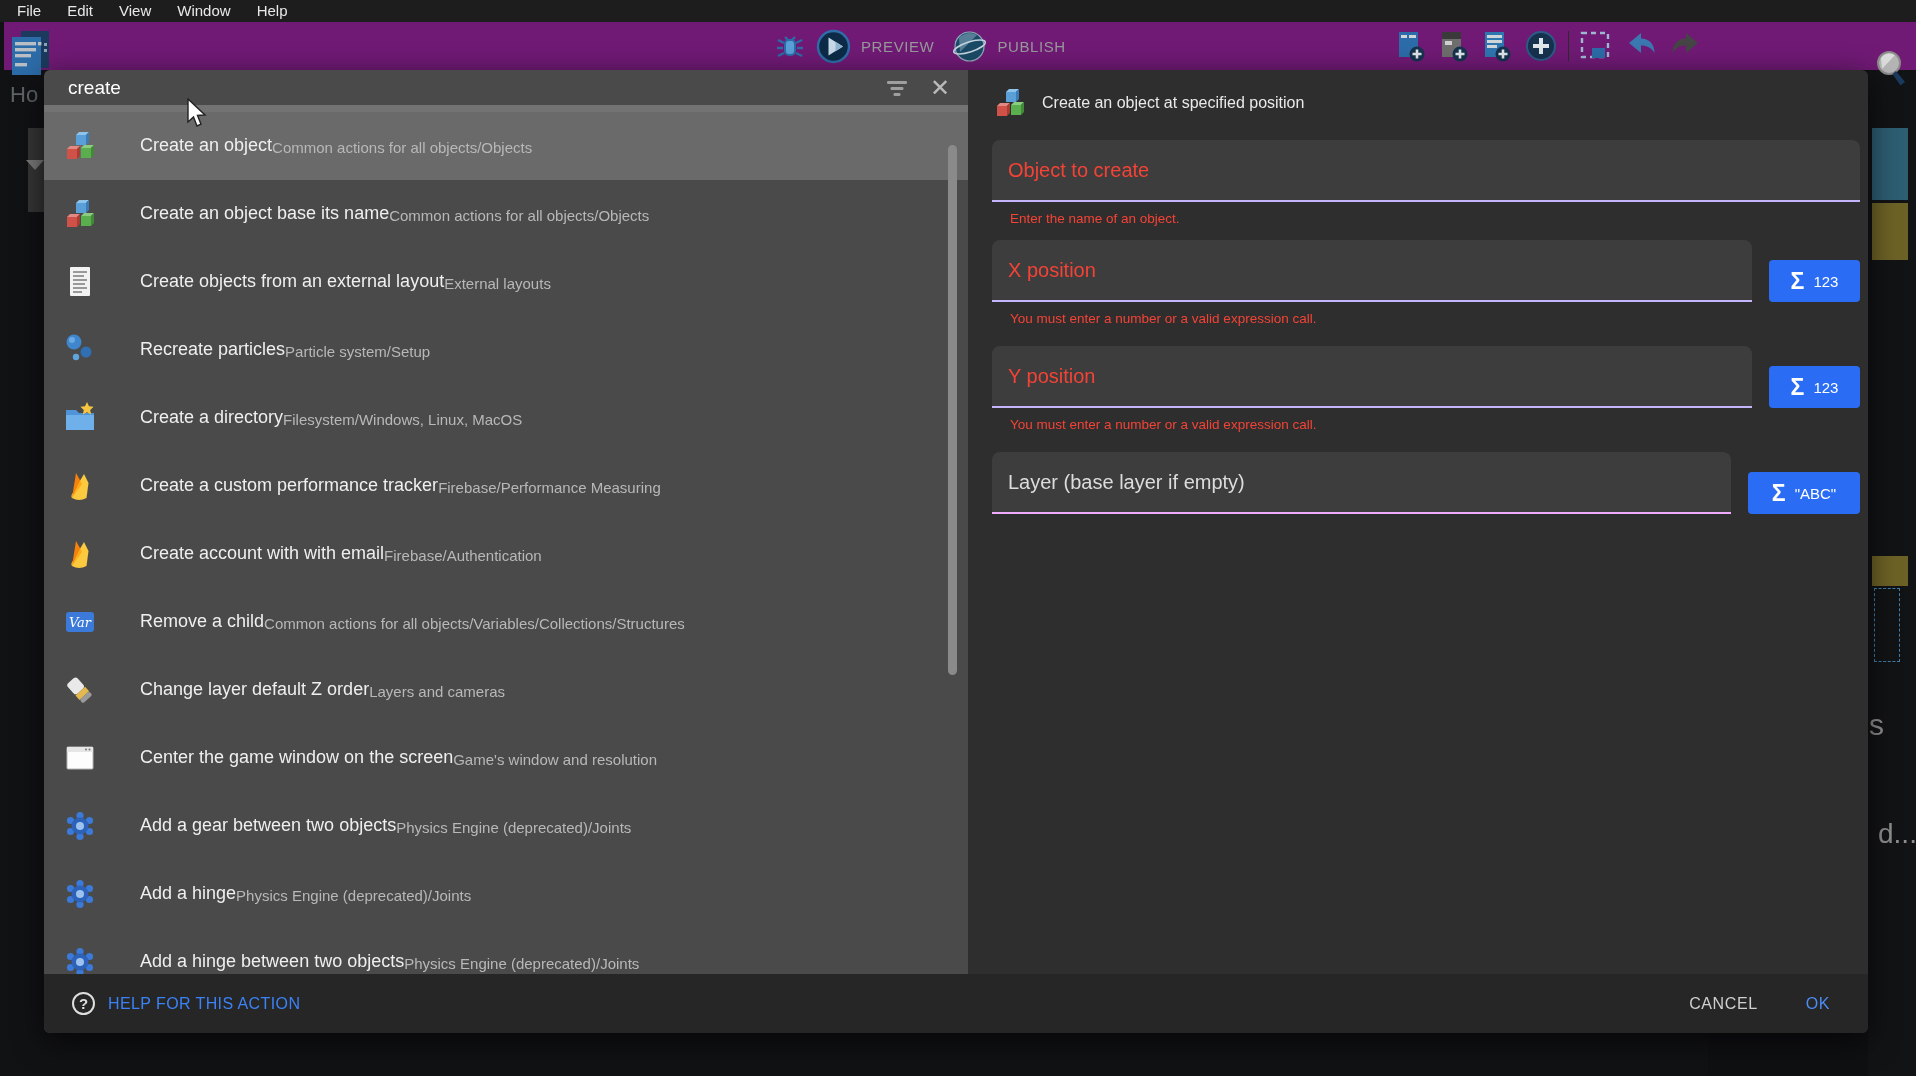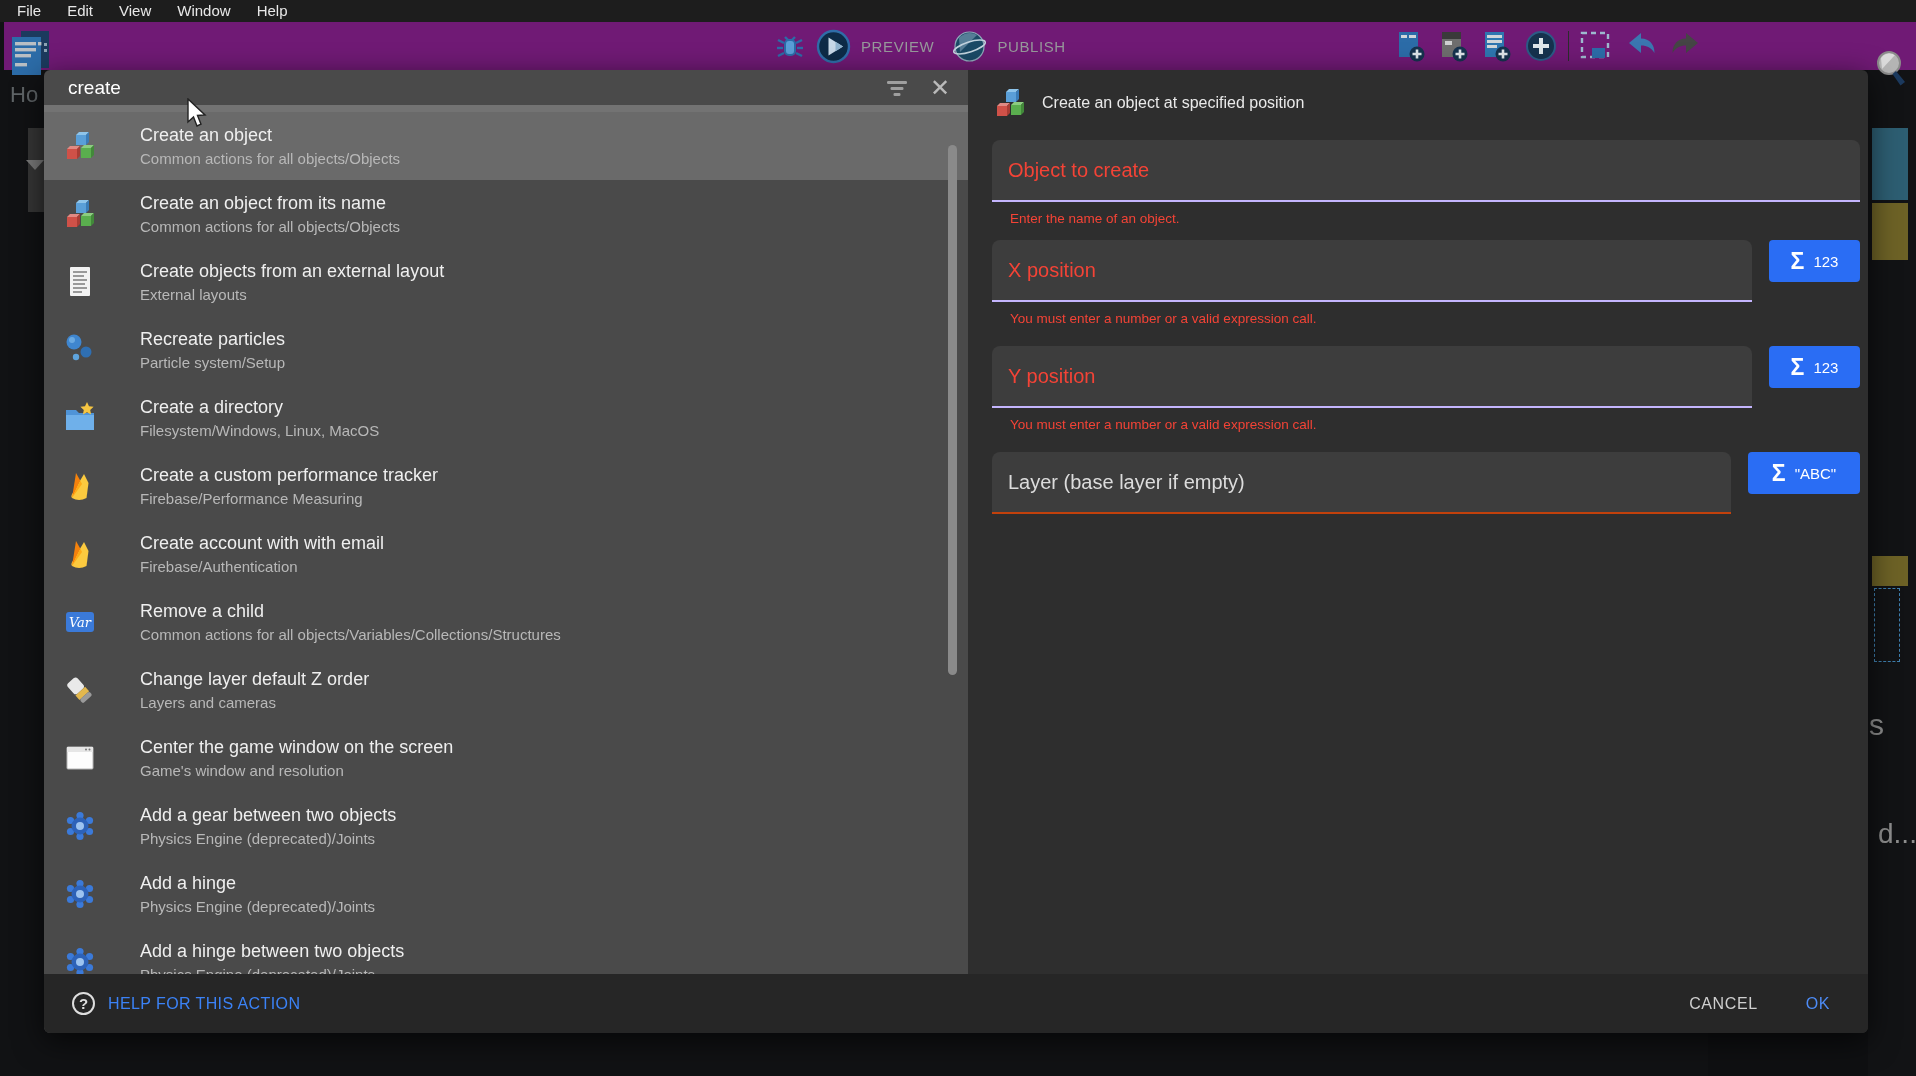--- a/index.html
+++ b/index.html
@@ -43,39 +43,39 @@
   .left-col { position:relative; width:924px; background:#4a4a4a; flex:none; }
   .searchbar { height:42px; display:flex; align-items:center; padding:0 18px 0 24px; border-bottom:7px solid #737373; }
   .searchbar input { flex:1; background:transparent; border:none; outline:none; color:#ffffff; font-size:19px;
     font-family:"Liberation Sans", sans-serif; }
   .filter-ic { margin-right:20px; cursor:pointer; display:flex; }
   .close-ic { color:#b9b9b9; font-size:24px; line-height:1; cursor:pointer; font-weight:400; }
   .action-list { position:absolute; left:0; right:0; top:42px; bottom:59px; overflow:hidden; }
   .arow { height:68px; display:flex; align-items:center; padding-left:18px; cursor:pointer; }
   .arow.sel { background:#6a6a6a; }
   .aicon { width:36px; height:36px; flex:none; margin-right:42px; display:flex; align-items:center; justify-content:center; }
-  .atxt { display:flex; flex-direction:column; }
+  .atxt { display:flex; flex-direction:row;text-align:center; }
   .atitle { color:#efefef; font-size:18px; line-height:1.2; }
   .asub { color:#b8b8b8; font-size:15px; margin-top:4px; line-height:1.15; }
   .scroll-thumb { position:absolute; left:904px; top:75px; width:9px; height:530px; background:#8a8a8a; border-radius:5px; }
 
   
   .right-col { position:relative; flex:1; background:#2e2e2e; }
   .phead { height:54px; display:flex; align-items:center; gap:14px; padding:12px 0 0 24px; }
   .ptitle { color:#e9e9e9; font-size:16px; }
   .pform { padding:0 8px 0 24px; }
   .tfield { background:#3d3d3d; border-radius:8px 8px 0 0; height:62px; display:flex; align-items:center;
     padding-left:16px; cursor:text; }
   .tfield .flabel { font-size:20px; }
   .tfield.err { border-bottom:2px solid #c4b5fd; }
   .tfield.err .flabel { color:#f44336; }
-  .tfield.ok { border-bottom:2px solid #c2410c;padding-left:16px; }
+  .tfield.ok { border-bottom:2px solid #f0abfc;padding-left:16px; }
   .tfield.ok .flabel { color:#dcdcdc; }
   .fhelper { color:#f44336; font-size:13.5px; margin:9px 0 0 18px; }
-  .frow { display:flex; align-items:flex-start; margin-top:14px; }
+  .frow { display:flex; align-items:flex-end; margin-top:14px; }
   .frow .tfield { flex:1; }
   .frow.mt20 { margin-top:20px; }
   .f-first { margin-top:16px; }
   .sigma-btn { flex:none; height:42px; margin-left:17px; border-radius:4px; background:#2a6df4; color:#fff;
     display:flex; align-items:center; justify-content:center; gap:9px; cursor:pointer; }
   .sigma-btn.num { width:91px; }
   .sigma-btn.str { width:112px; }
   .sg { font-size:23px; font-weight:600; }
   .sl { font-size:15px; }
 
@@ -270,21 +270,21 @@
                 <rect x="13" y="6" width="10" height="10" fill="#5a9fd8"></rect>
     <polygon points="4,20 7,17 17,17 14,20" fill="#e08a83"></polygon>
                 <polygon points="14,20 17,17 17,27 14,30" fill="#a93c34"></polygon>
                 <rect x="4" y="20" width="10" height="10" fill="#cf5148"></rect>
     <polygon points="18,19 21,16 31,16 28,19" fill="#8ccc80"></polygon>
                 <polygon points="28,19 31,16 31,26 28,29" fill="#42893a"></polygon>
                 <rect x="18" y="19" width="10" height="10" fill="#5aae4e"></rect>
   </svg>
             </span>
             <span class="atxt">
-              <span class="atitle">Create an object from its name</span>
+              <span class="atitle">Create an object base its name</span>
               <span class="asub">Common actions for all objects/Objects</span>
             </span>
           </div>
           <div class="arow">
             <span class="aicon">
               <svg width="34" height="34" viewBox="0 0 34 34">
     <rect x="7" y="2" width="20" height="29" rx="1" fill="#f2f2f2"></rect>
     <rect x="10" y="6" width="14" height="2" fill="#999"></rect>
                 <rect x="10" y="10" width="11" height="2" fill="#999"></rect>
     <rect x="10" y="14" width="14" height="2" fill="#999"></rect>

